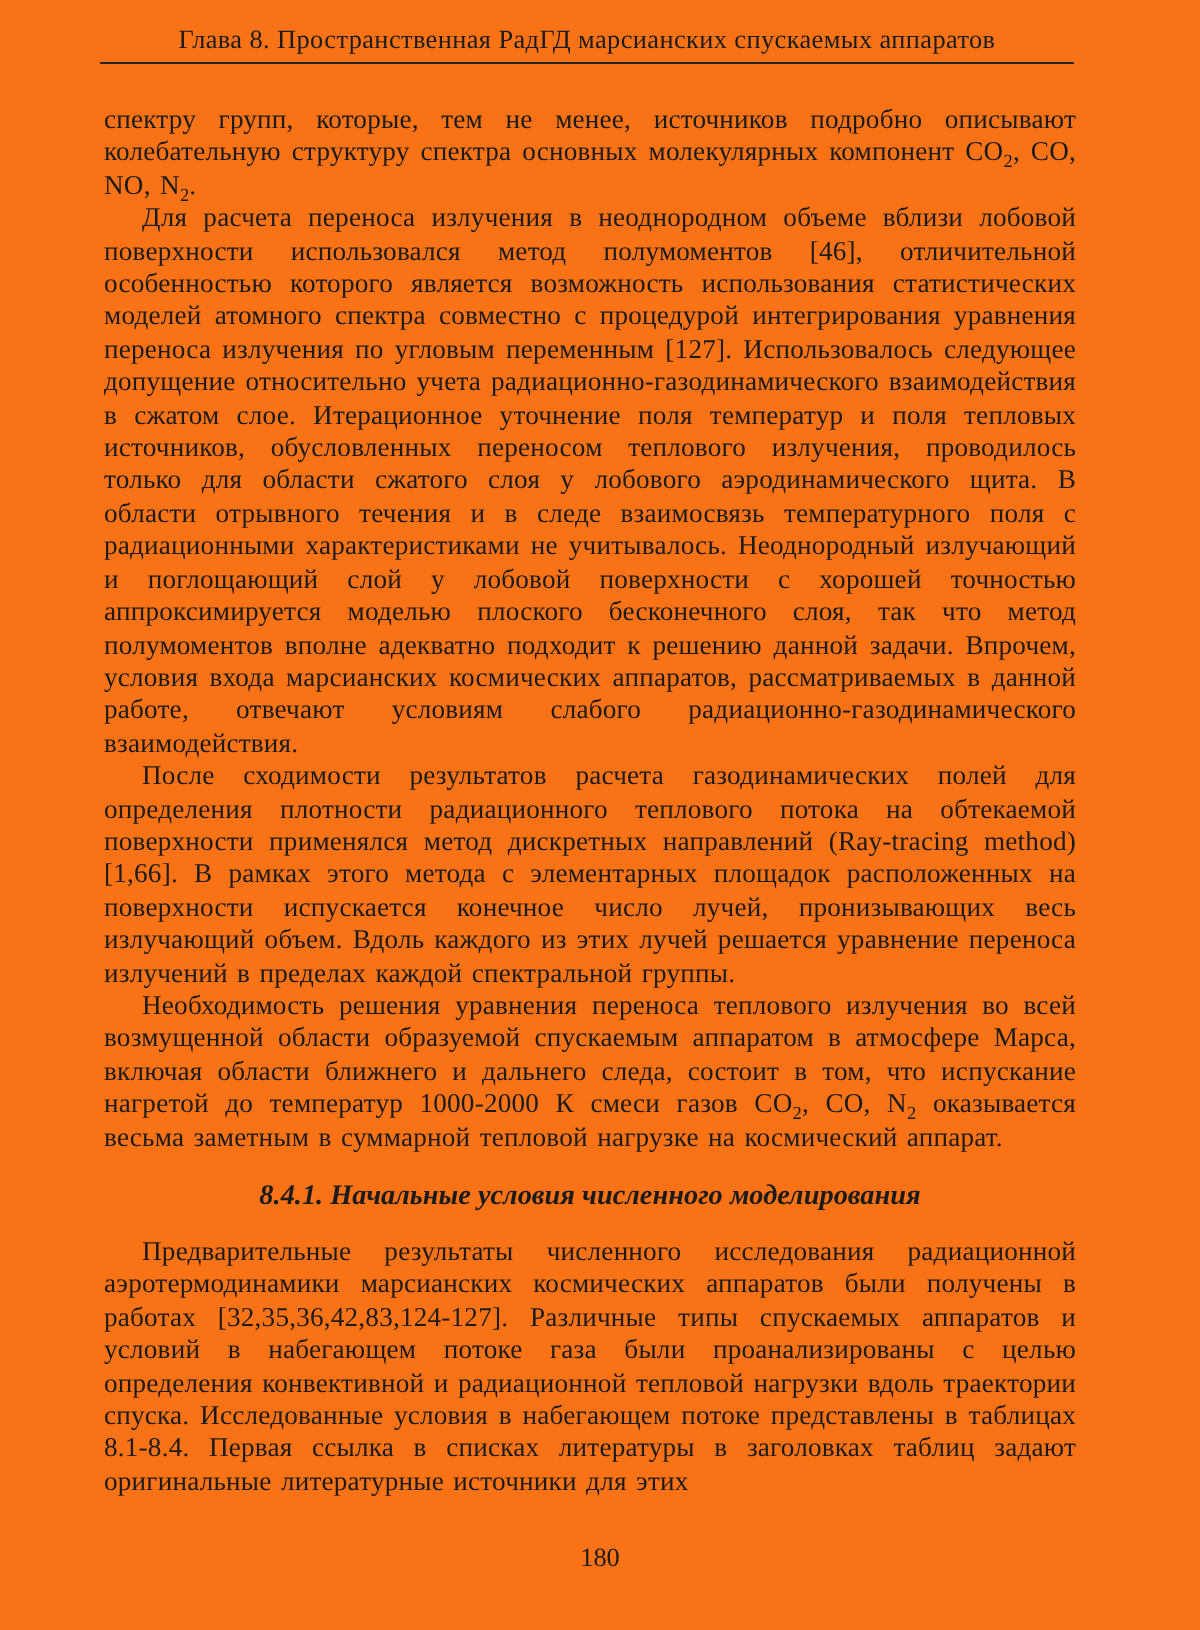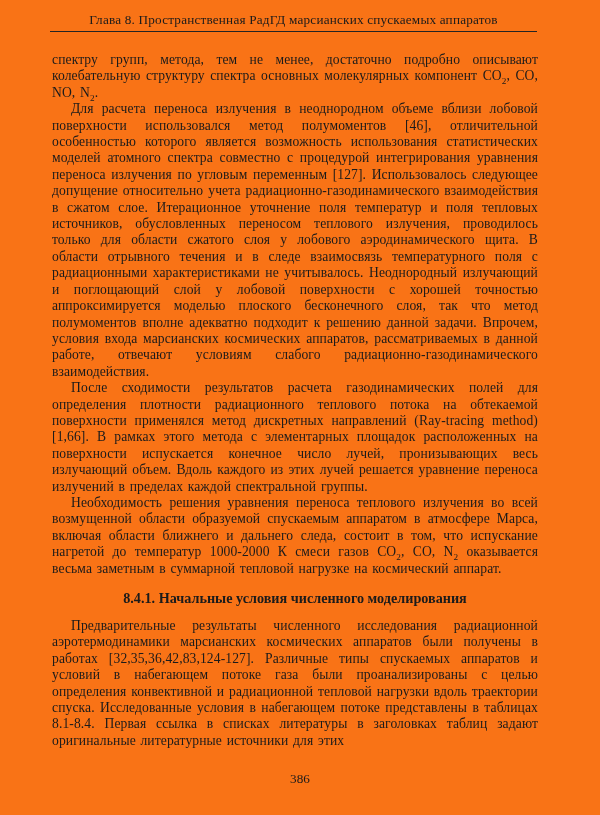--- a/index.html
+++ b/index.html
@@ -52,20 +52,21 @@
   }
   .para sub {
     font-size: 0.68em;
     line-height: 0;
   }
   .section-heading {
     margin: 13px 0 11px 0;
     font-size: 14.2px;
     line-height: 17px;
     font-weight: bold;
+    font-style: italic;
     text-align: center;
   }
   .page-number {
     position: absolute;
     top: 771px;
     left: 0;
     width: 600px;
     text-align: center;
     font-size: 13.2px;
   }
@@ -74,23 +75,23 @@
 <body>
 
 <div class="page">
 
   <div class="running-header">
     <div class="running-header-text">Глава 8. Пространственная РадГД марсианских спускаемых аппаратов</div>
     <div class="header-rule"></div>
   </div>
 
   <div class="page-body" id="page-body">
-      <p class="para"><span>спектру групп, метода, тем не менее, достаточно подробно описывают колебательную структуру спектра основных молекулярных компонент CO</span><sub>2</sub><span>, CO, NO, N</span><sub>2</sub><span>.</span></p>
+      <p class="para"><span>спектру групп, которые, тем не менее, источников подробно описывают колебательную структуру спектра основных молекулярных компонент CO</span><sub>2</sub><span>, CO, NO, N</span><sub>2</sub><span>.</span></p>
       <p class="para indent"><span>Для расчета переноса излучения в неоднородном объеме вблизи лобовой поверхности использовался метод полумоментов [46], отличительной особенностью которого является возможность использования статистических моделей атомного спектра совместно с процедурой интегрирования уравнения переноса излучения по угловым переменным [127]. Использовалось следующее допущение относительно учета радиационно-газодинамического взаимодействия в сжатом слое. Итерационное уточнение поля температур и поля тепловых источников, обусловленных переносом теплового излучения, проводилось только для области сжатого слоя у лобового аэродинамического щита. В области отрывного течения и в следе взаимосвязь температурного поля с радиационными характеристиками не учитывалось. Неоднородный излучающий и поглощающий слой у лобовой поверхности с хорошей точностью аппроксимируется моделью плоского бесконечного слоя, так что метод полумоментов вполне адекватно подходит к решению данной задачи. Впрочем, условия входа марсианских космических аппаратов, рассматриваемых в данной работе, отвечают условиям слабого радиационно-газодинамического взаимодействия.</span></p>
       <p class="para indent"><span>После сходимости результатов расчета газодинамических полей для определения плотности радиационного теплового потока на обтекаемой поверхности применялся метод дискретных направлений (Ray-tracing method) [1,66]. В рамках этого метода с элементарных площадок расположенных на поверхности испускается конечное число лучей, пронизывающих весь излучающий объем. Вдоль каждого из этих лучей решается уравнение переноса излучений в пределах каждой спектральной группы.</span></p>
       <p class="para indent"><span>Необходимость решения уравнения переноса теплового излучения во всей возмущенной области образуемой спускаемым аппаратом в атмосфере Марса, включая области ближнего и дальнего следа, состоит в том, что испускание нагретой до температур 1000-2000 К смеси газов CO</span><sub>2</sub><span>, CO, N</span><sub>2</sub><span> оказывается весьма заметным в суммарной тепловой нагрузке на космический аппарат.</span></p>
       <h3 class="section-heading">8.4.1. Начальные условия численного моделирования</h3>
       <p class="para indent"><span>Предварительные результаты численного исследования радиационной аэротермодинамики марсианских космических аппаратов были получены в работах [32,35,36,42,83,124-127]. Различные типы спускаемых аппаратов и условий в набегающем потоке газа были проанализированы с целью определения конвективной и радиационной тепловой нагрузки вдоль траектории спуска. Исследованные условия в набегающем потоке представлены в таблицах 8.1-8.4.  Первая ссылка в списках литературы в заголовках таблиц задают оригинальные литературные источники для этих</span></p>
     </div>
 
-  <div class="page-number">386</div>
+  <div class="page-number">180</div>
 
 </div>
 
 </body></html>

